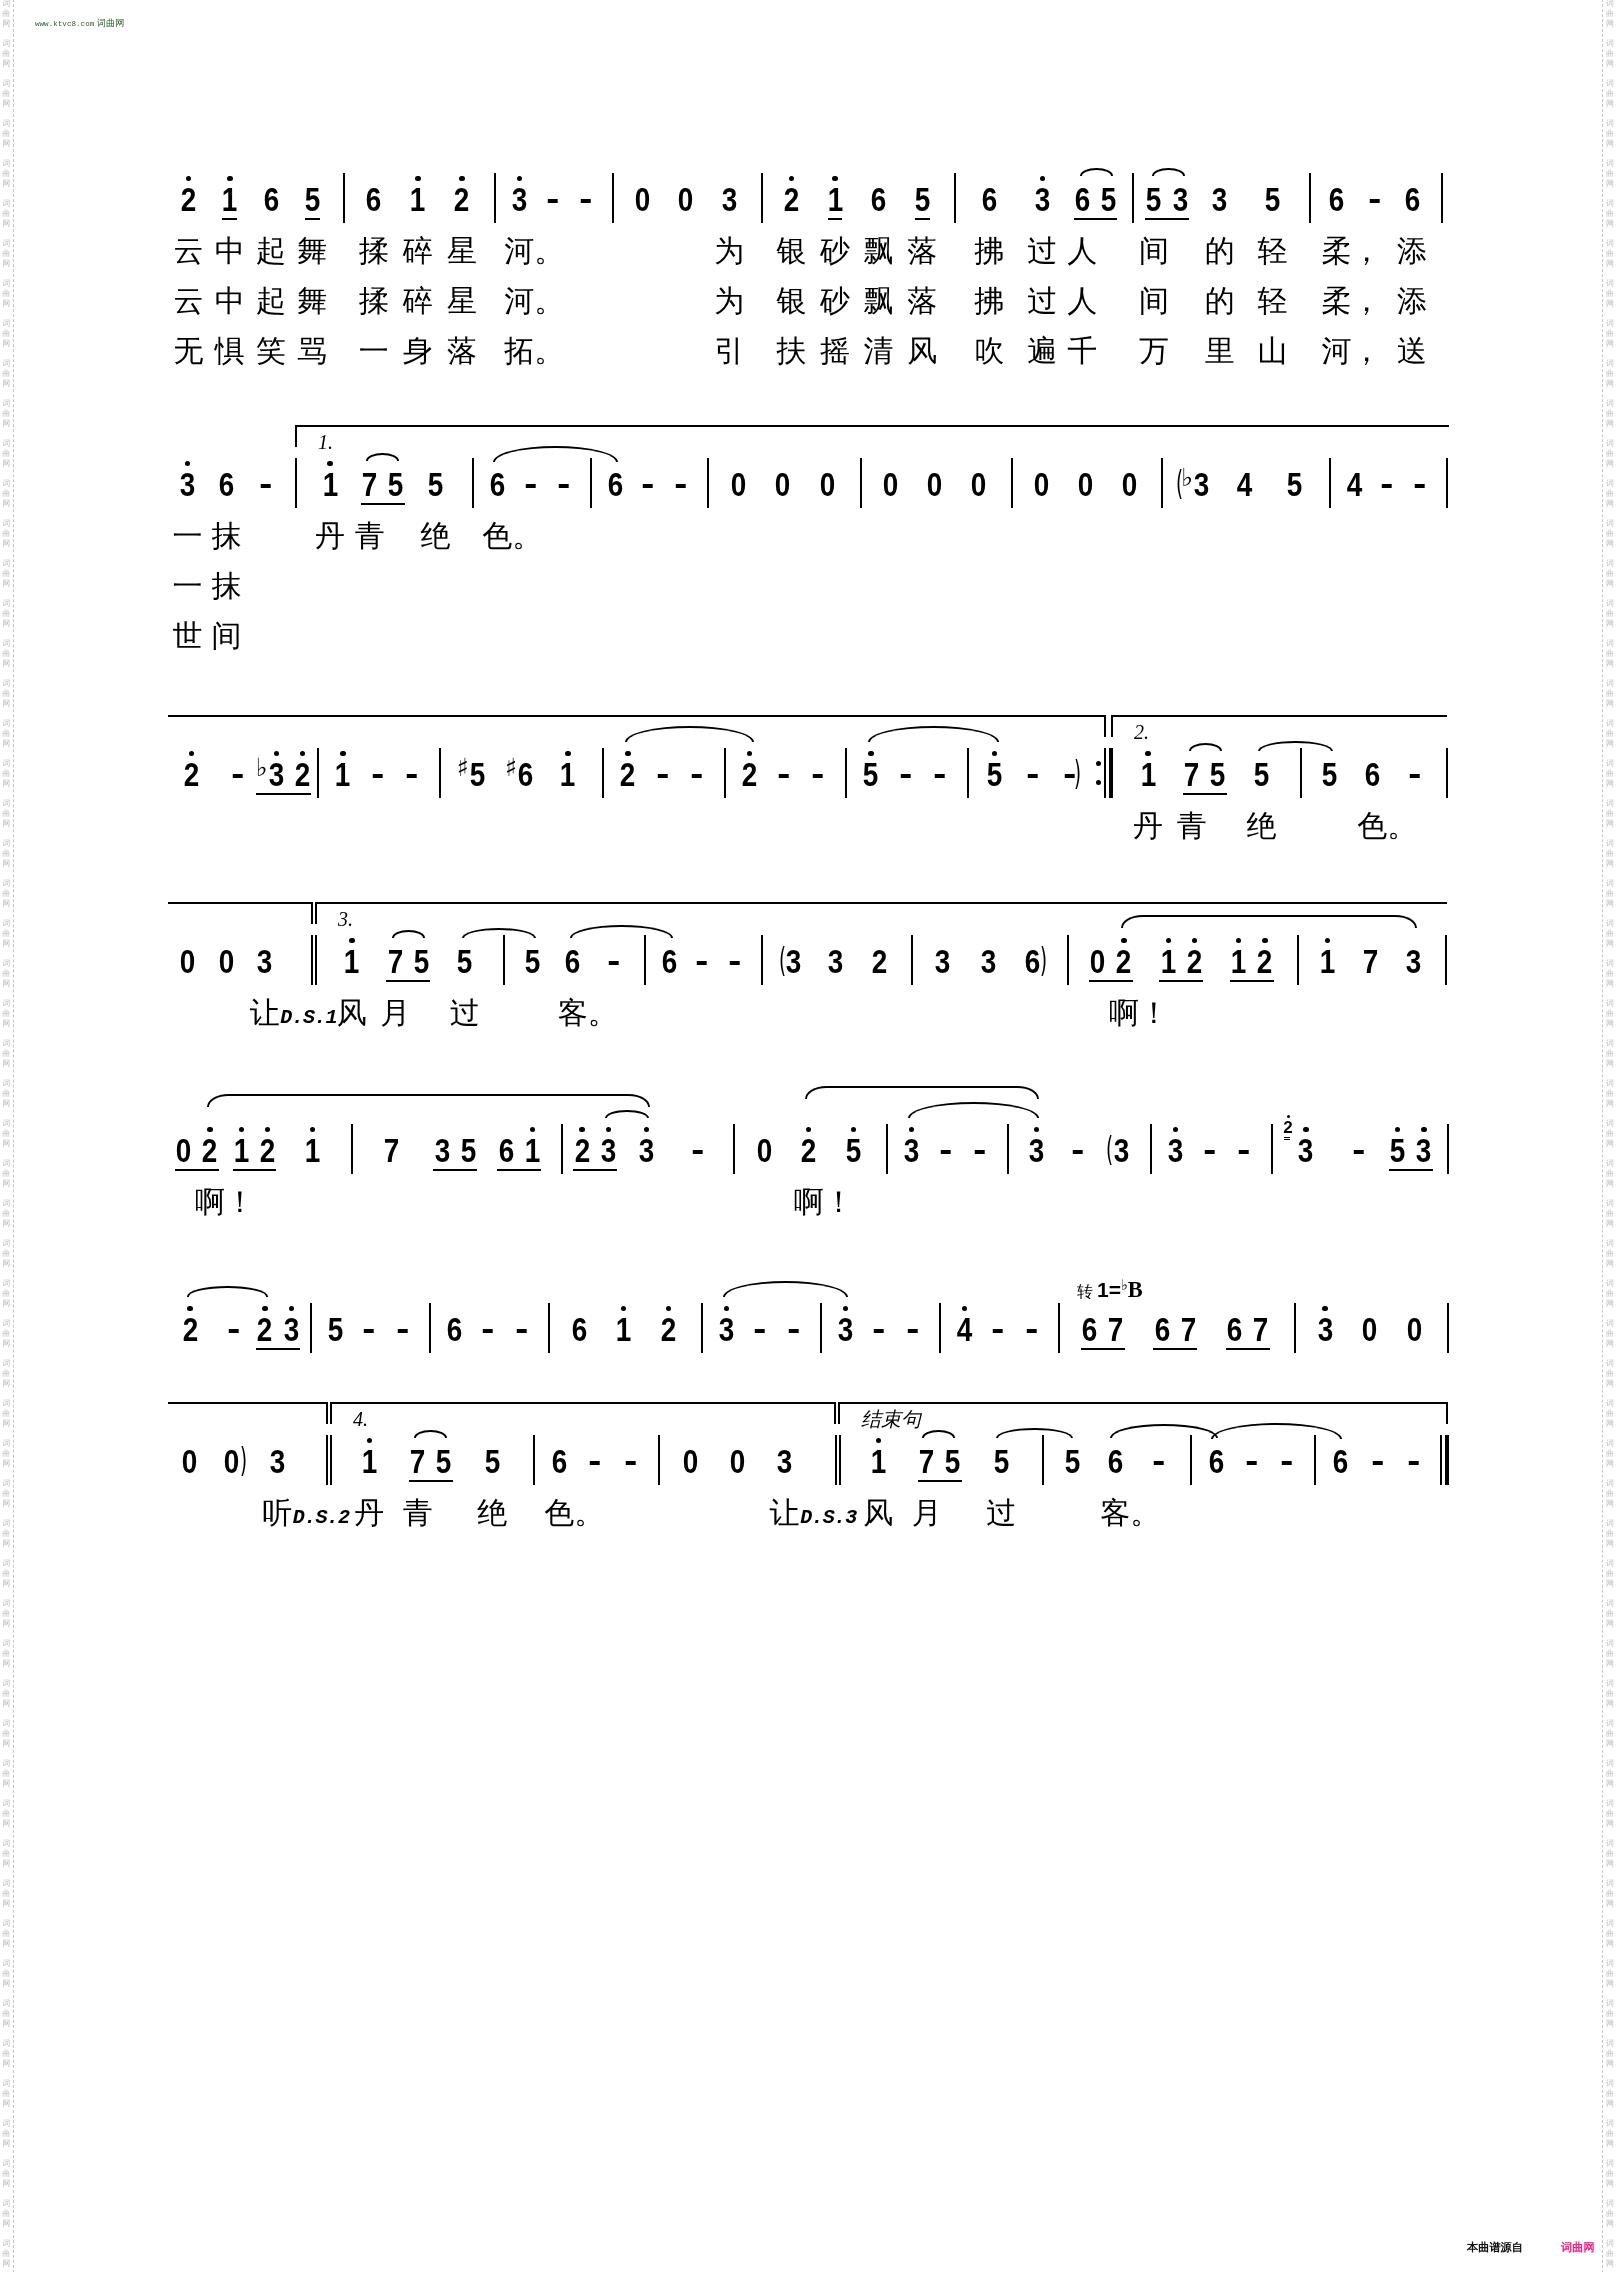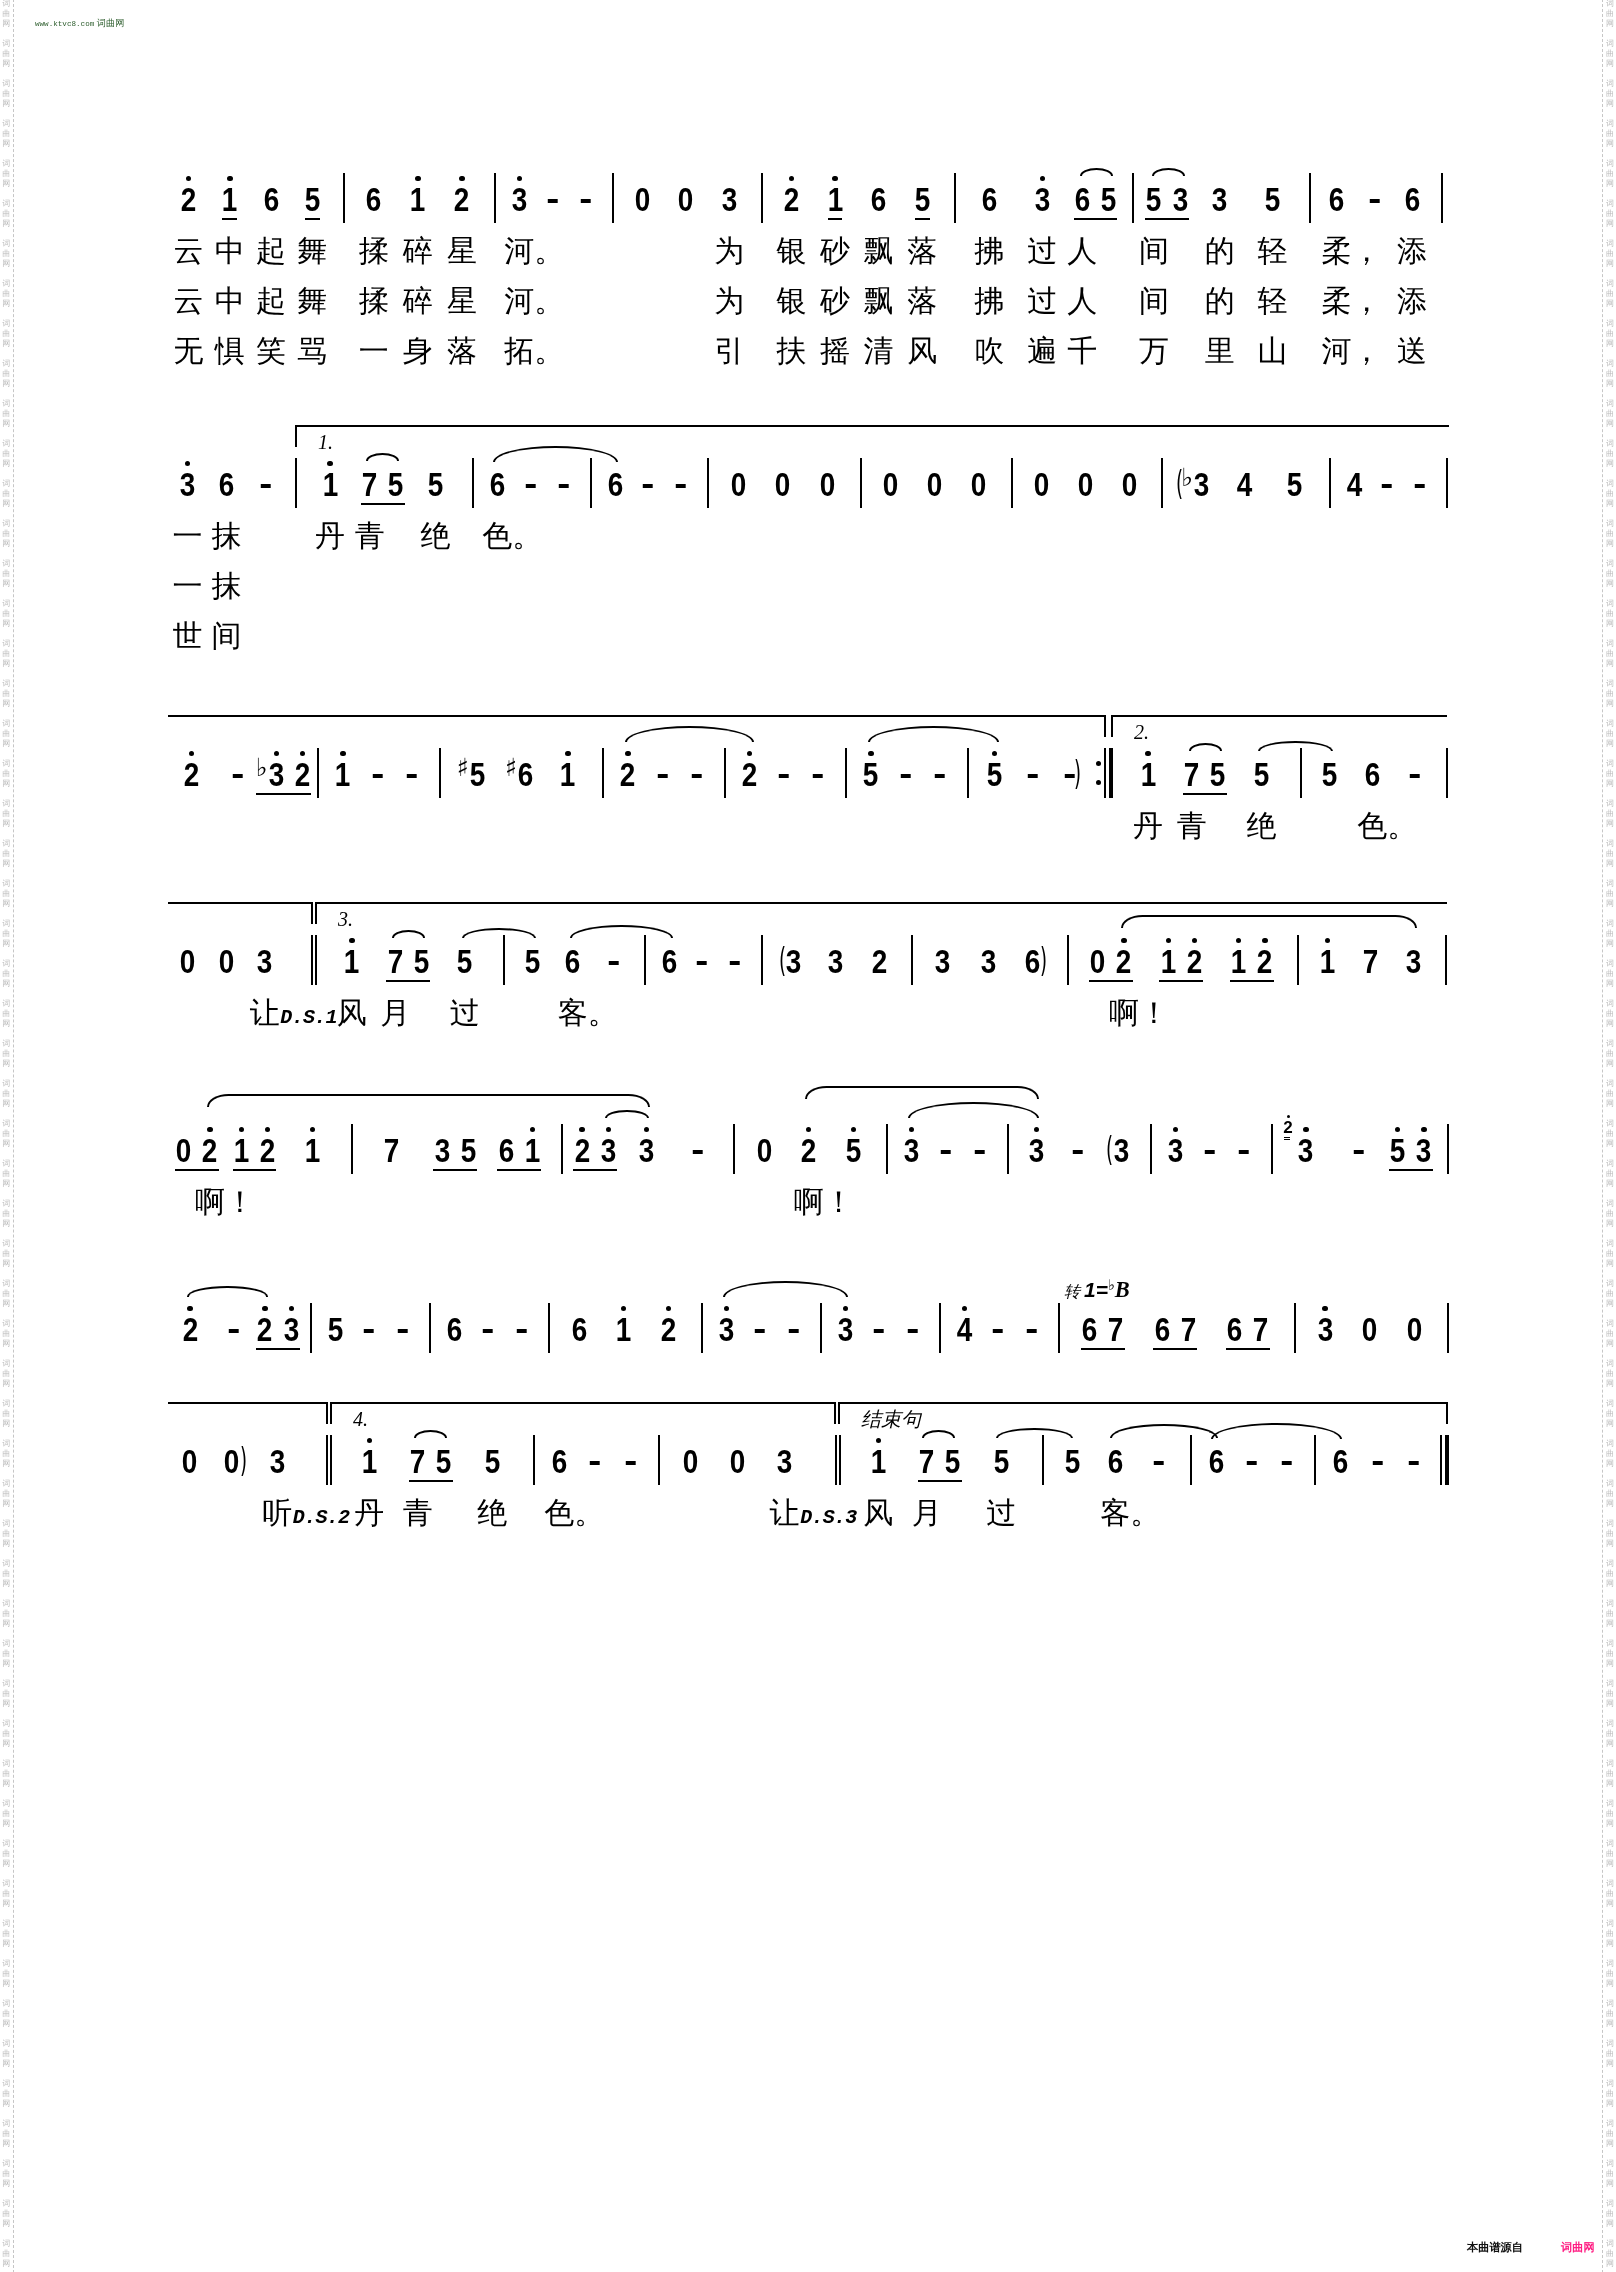--- a/index.html
+++ b/index.html
@@ -45,21 +45,21 @@
 .bar.repeat_end::before,.bar.repeat_end::after{content:"";position:absolute;left:-8px;width:5.3px;height:5.3px;border-radius:50%;background:#000;}
 .bar.repeat_end::before{top:13px;}
 .bar.repeat_end::after{top:32px;}
 
 .slur{position:absolute;box-sizing:border-box;border:2px solid #000;border-bottom:none;border-radius:50% 50% 0 0/100% 100% 0 0;}
 .slur.flat{border-radius:24px 24px 0 0/14.5px 14.5px 0 0;}
 .volta{position:absolute;top:-33px;height:22.4px;box-sizing:border-box;border-top:2px solid #000;}
 .volta.hs{border-left:2px solid #000;}
 .volta.he{border-right:2px solid #000;}
 .volta-label{position:absolute;left:21px;top:5.3px;white-space:nowrap;font-family:"Liberation Serif",serif;font-style:italic;font-size:20px;line-height:20px;color:#000;}
-.annot{position:absolute;left:4px;top:-29px;white-space:nowrap;color:#000;line-height:22.4px;font-style:italic;}
+.annot{position:absolute;left:17px;top:-29px;white-space:nowrap;color:#000;line-height:22.4px;}
 .annot .pfx{font-family:"DejaVu Serif",serif;font-size:16px;margin-right:4px;}
 .annot .ton{font-family:"Liberation Sans",sans-serif;font-weight:bold;font-size:21px;}
 .annot .accd{font-family:"DejaVu Sans",sans-serif;font-size:14.5px;vertical-align:6.6px;}
 .annot .key{font-family:"Liberation Serif",serif;font-weight:bold;font-size:22.4px;}
 </style>
 </head>
 <body>
 
 <div id="page">
   <div class="margin left">

